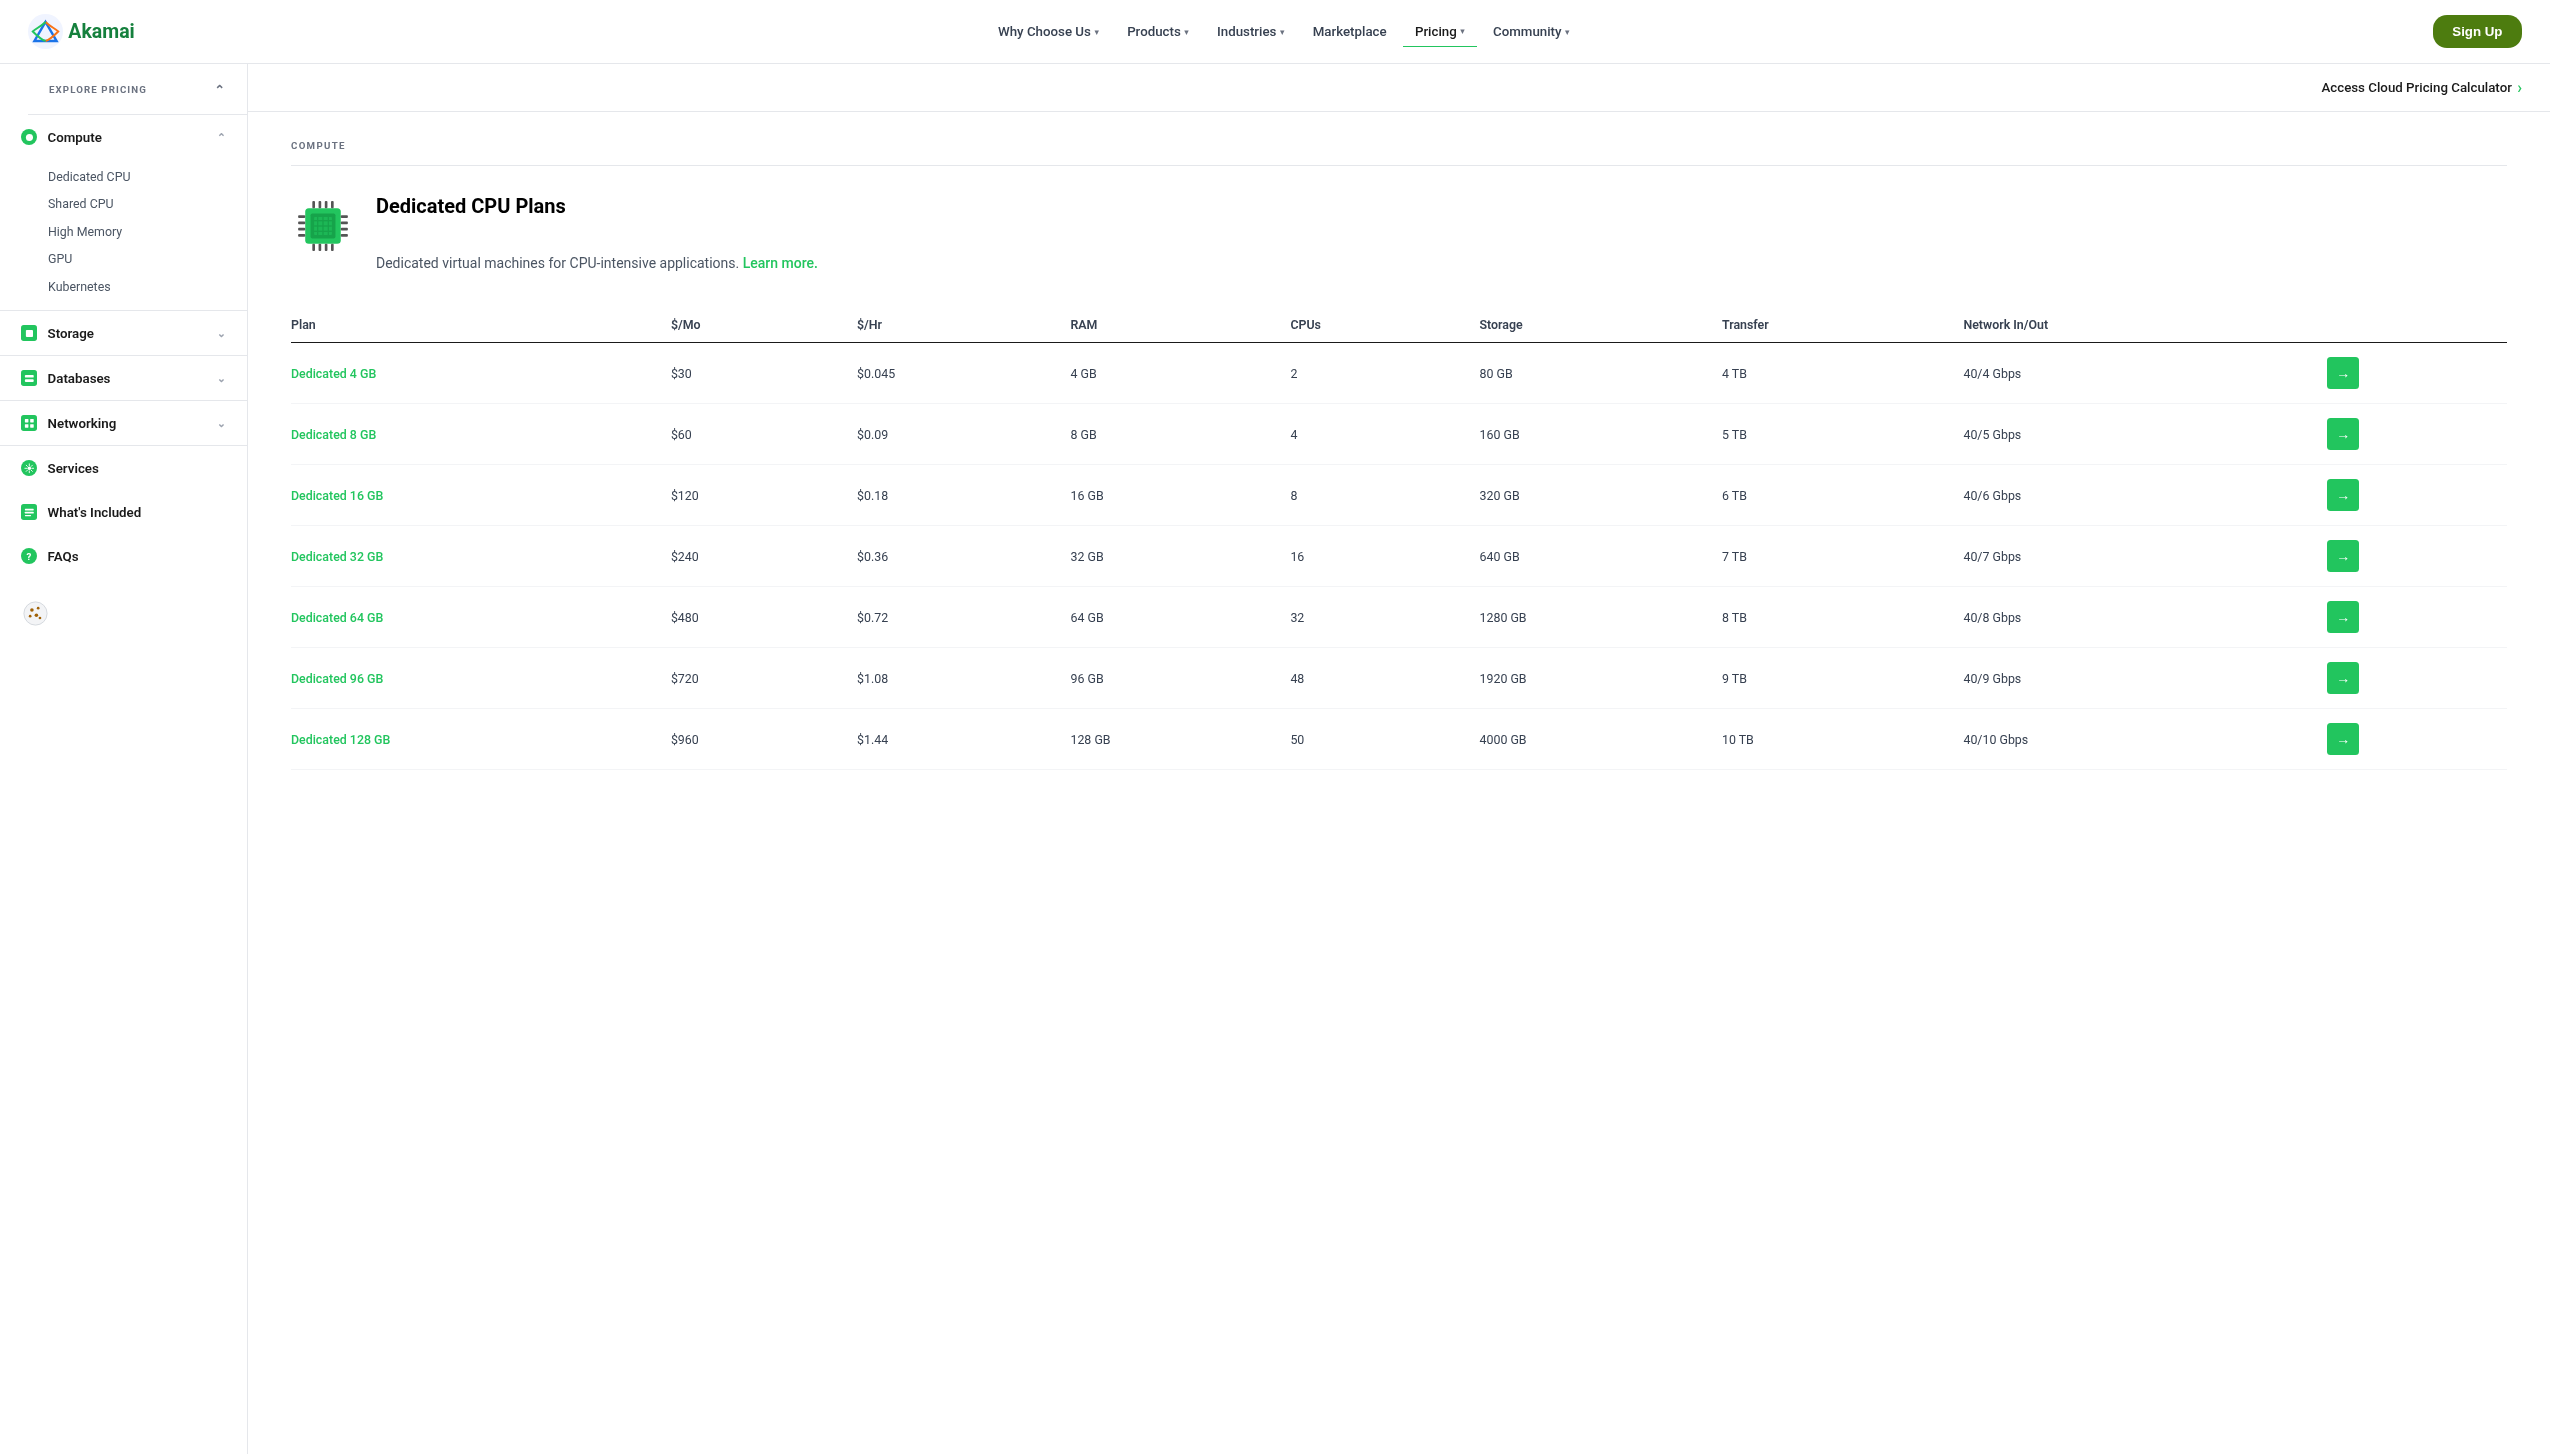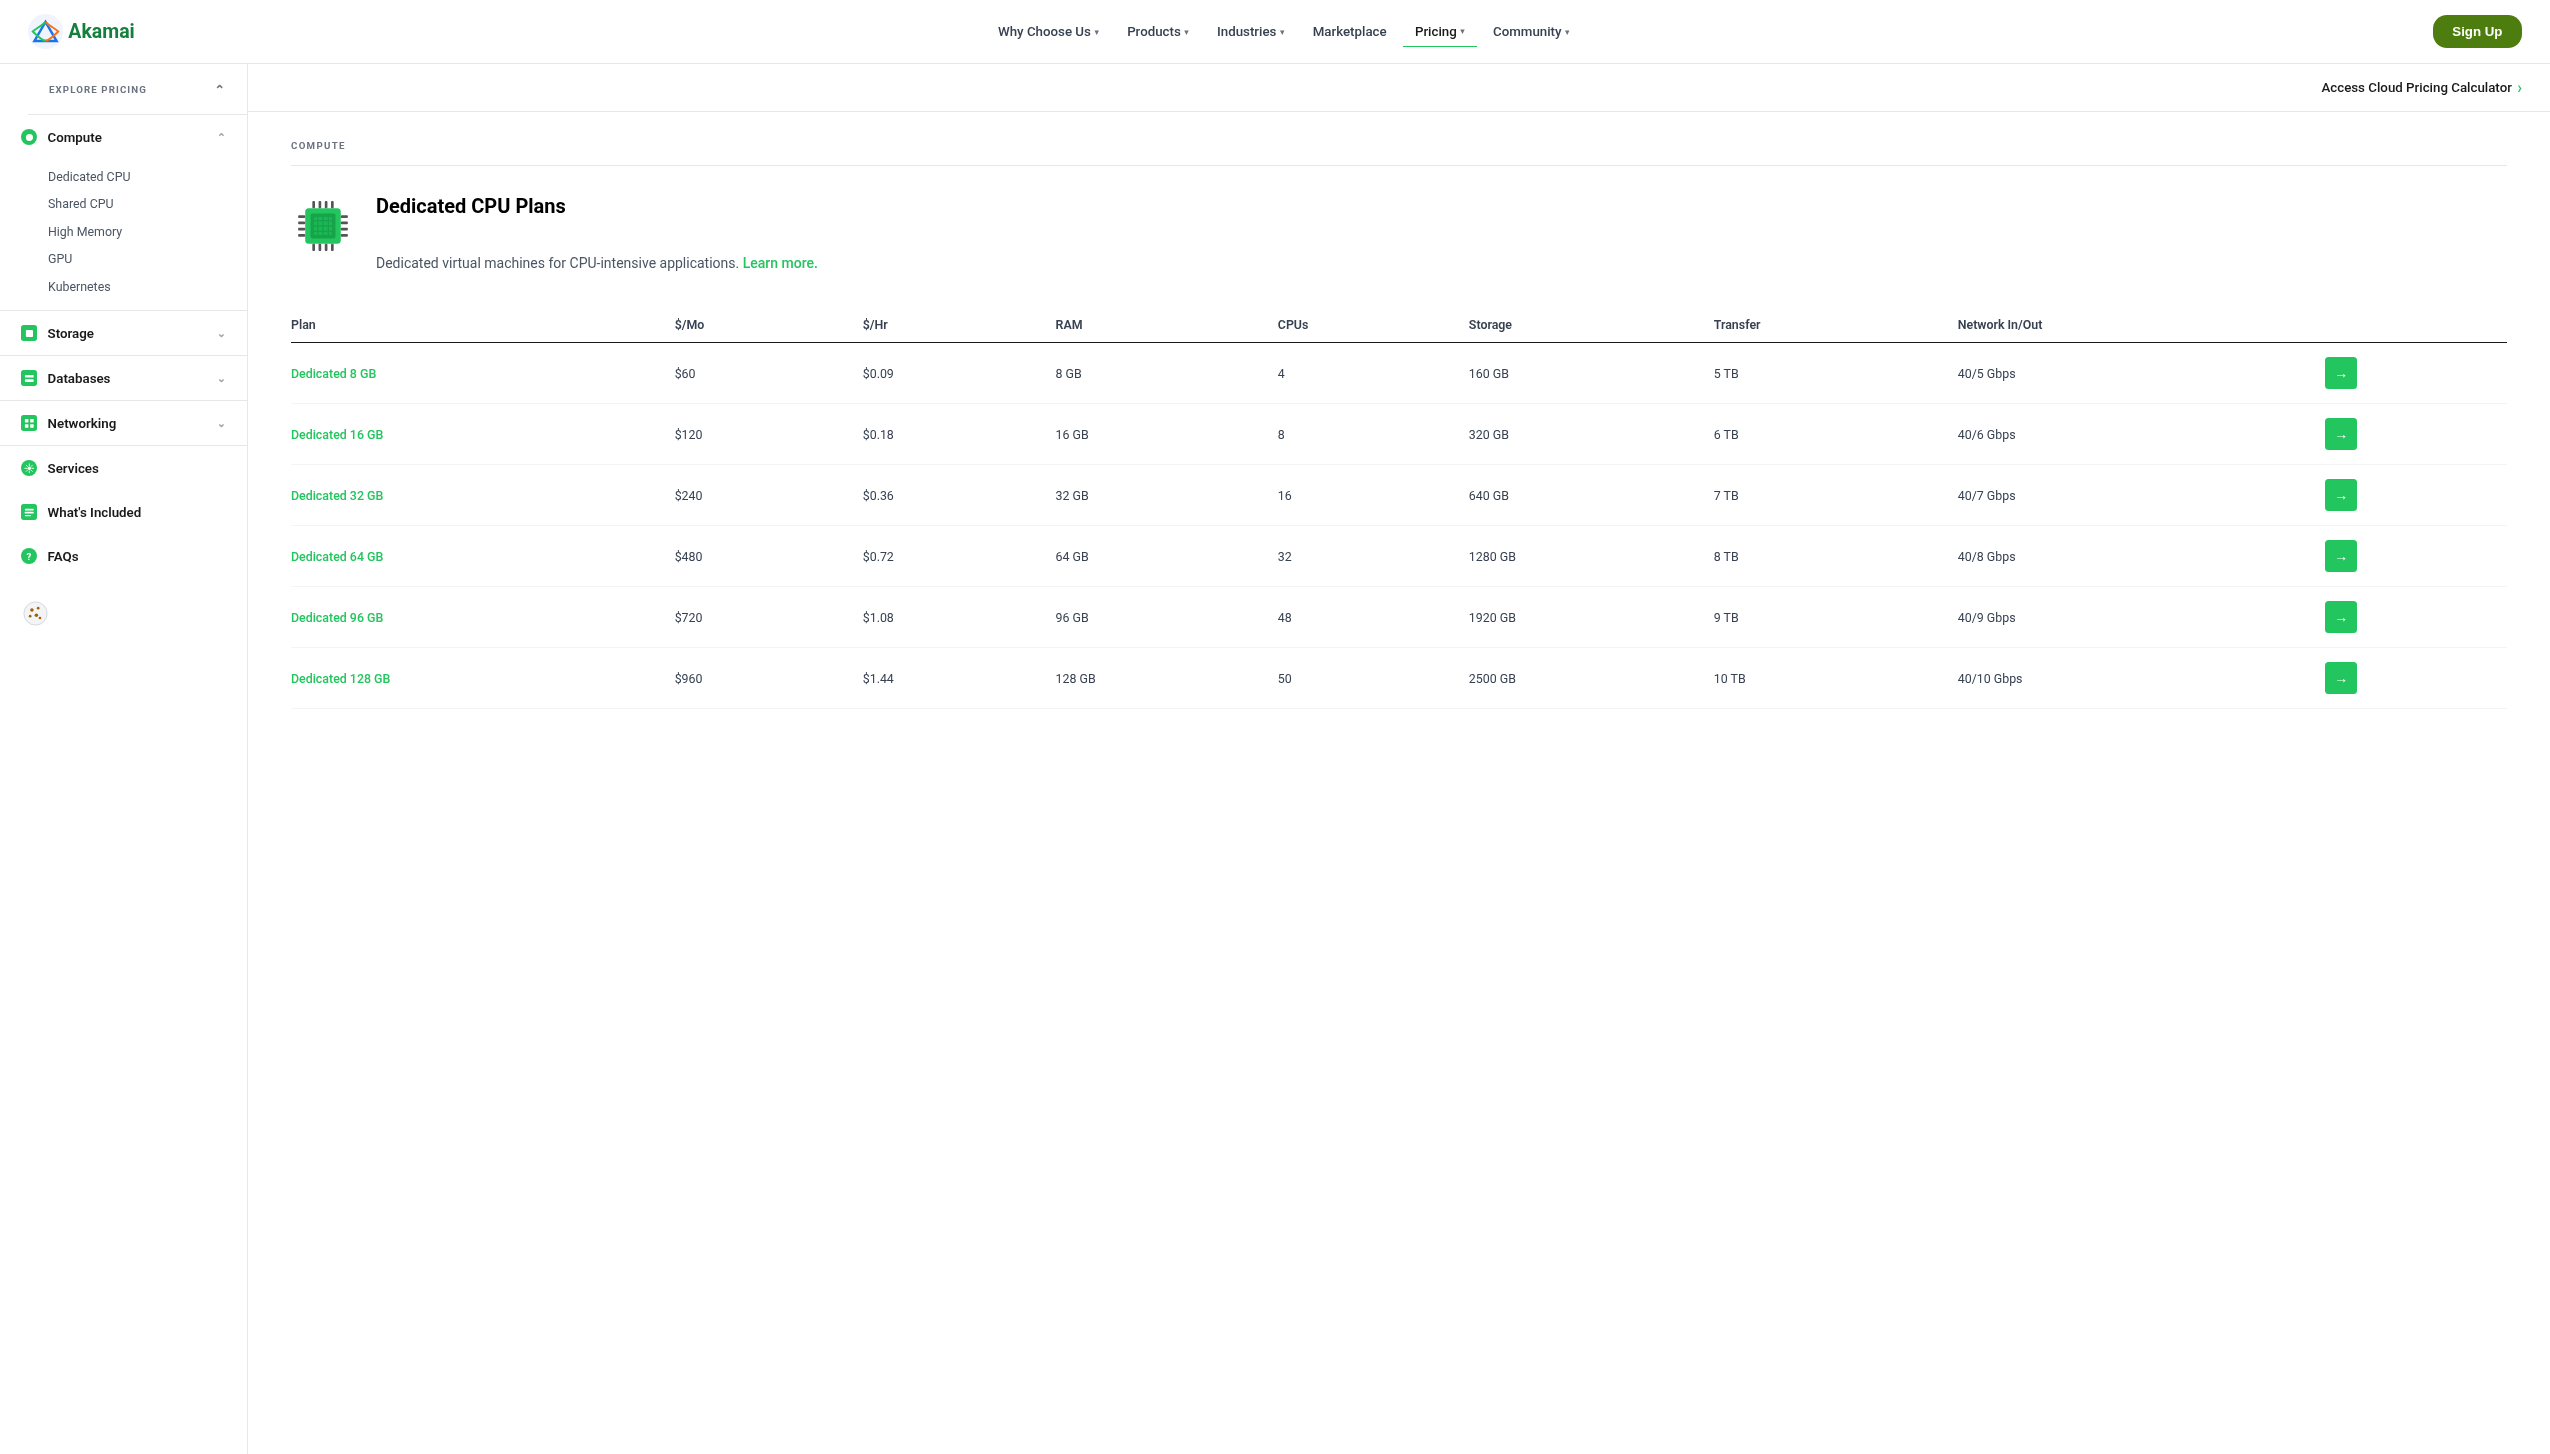--- a/index.html
+++ b/index.html
@@ -316,20 +316,33 @@
             <th>RAM</th>
             <th>CPUs</th>
             <th>Storage</th>
             <th>Transfer</th>
             <th>Network In/Out</th>
             <th></th>
           </tr>
         </thead>
         <tbody id="pricing-table-body">
 
+        <tr>
+    <td><a class="plan-name-link">Dedicated 4 GB</a></td>
+    <td>$30</td>
+    <td>$0.045</td>
+    <td>4 GB</td>
+    <td>2</td>
+    <td>80 GB</td>
+    <td>4 TB</td>
+    <td>40/4 Gbps</td>
+    <td class="arrow-cell">
+      <button class="arrow-btn">→</button>
+    </td>
+  </tr>
             <tr>
     <td><a class="plan-name-link">Dedicated 8 GB</a></td>
     <td>$60</td>
     <td>$0.09</td>
     <td>8 GB</td>
     <td>4</td>
     <td>160 GB</td>
     <td>5 TB</td>
     <td>40/5 Gbps</td>
     <td class="arrow-cell">
@@ -387,21 +400,21 @@
     <td class="arrow-cell">
       <button class="arrow-btn">→</button>
     </td>
   </tr>
             <tr>
     <td><a class="plan-name-link">Dedicated 128 GB</a></td>
     <td>$960</td>
     <td>$1.44</td>
     <td>128 GB</td>
     <td>50</td>
-    <td>2500 GB</td>
+    <td>4000 GB</td>
     <td>10 TB</td>
     <td>40/10 Gbps</td>
     <td class="arrow-cell">
       <button class="arrow-btn">→</button>
     </td>
   </tr>
           </tbody>
       </table>
     </div>
   </main>

